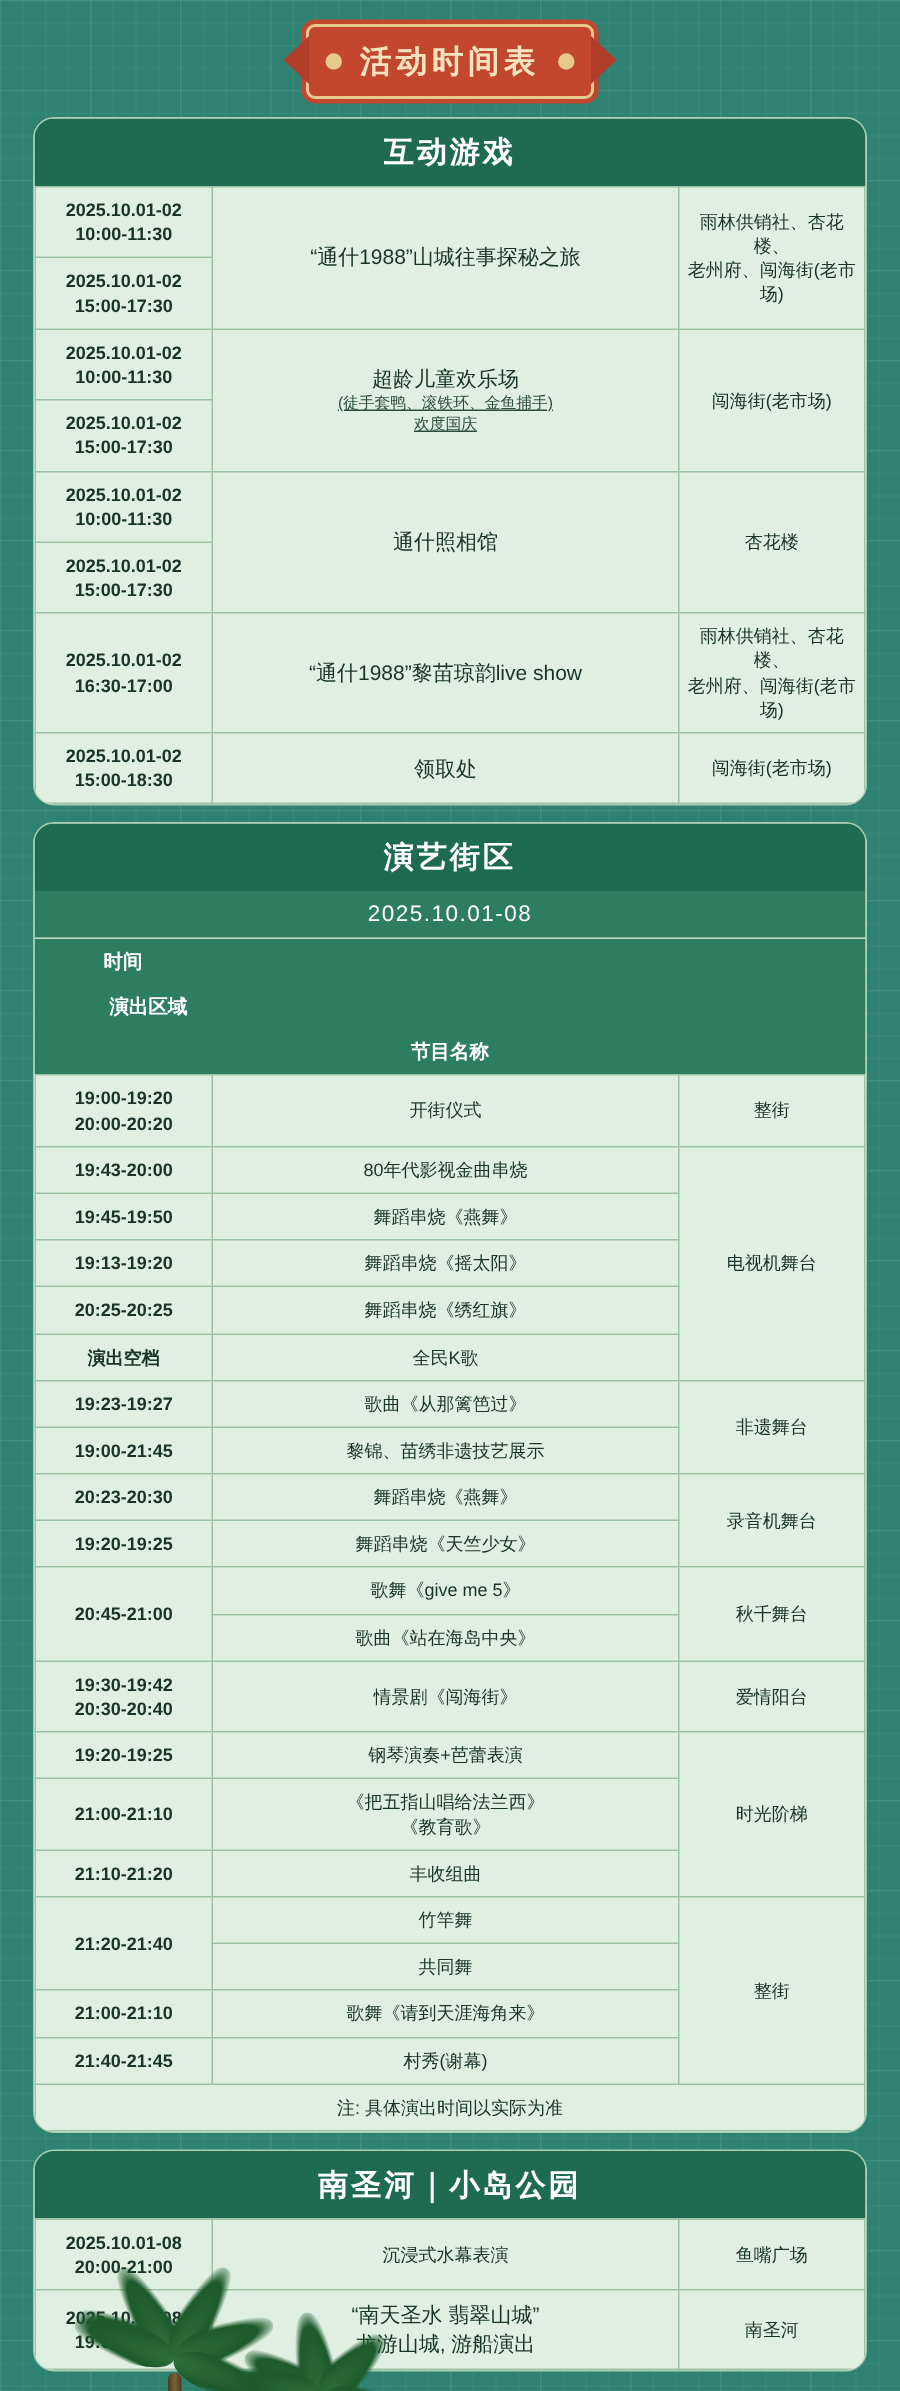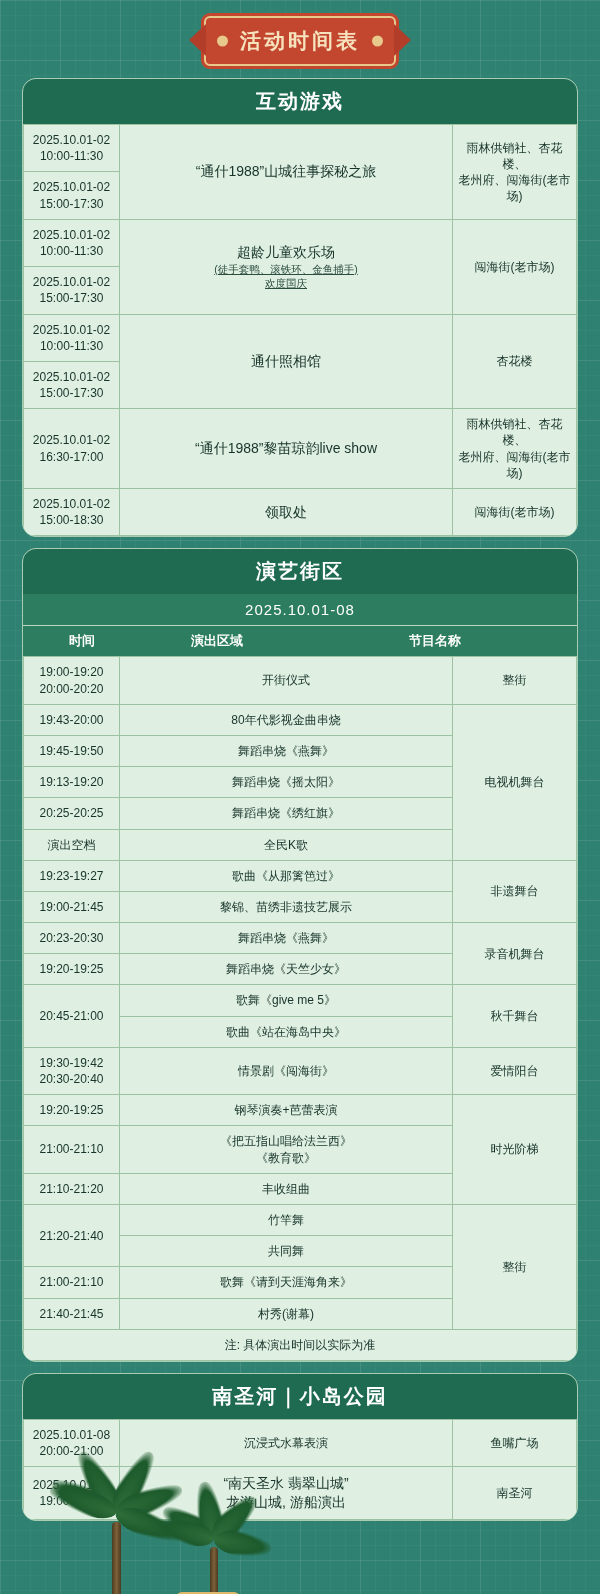--- a/index.html
+++ b/index.html
@@ -86,20 +86,21 @@
     padding: 7px 0;
     letter-spacing: 1px;
   }
   .col-head-row {
     display: flex;
     background: #2d7d60;
     color: #fff;
     font-size: 13px;
     font-weight: bold;
     border-top: 1px solid #bcd8c2;
+    flex-direction: column;
   }
   .col-head-row > div {
     padding: 6px 0;
     text-align:center;
   }
 
   table.sched {
     width: 100%;
     border-collapse: collapse;
     background: #dff0e2;
@@ -107,21 +108,21 @@
   }
   table.sched td {
     border: 1px solid #9cc2a4;
     font-size: 12px;
     color: #17332a;
     text-align: center;
     padding: 7px 3px;
     line-height: 1.35;
     vertical-align: middle;
   }
-  .c-time { width: 96px; color:#1d3b31; font-size: 11.5px; }
+  .c-time { width: 118px; color:#1d3b31; font-size: 11.5px; font-weight: bold; }
   .c-name { }
   .c-area { width: 124px; }
   .name-main { font-size: 14px; }
   .name-sub { font-size: 10.5px; color:#2c4c3f;text-decoration:underline; }
   .note-row td {
     text-align: left;
     padding-left: 18px;
     font-size: 11px;
     color: #22453a;
     border: none;

